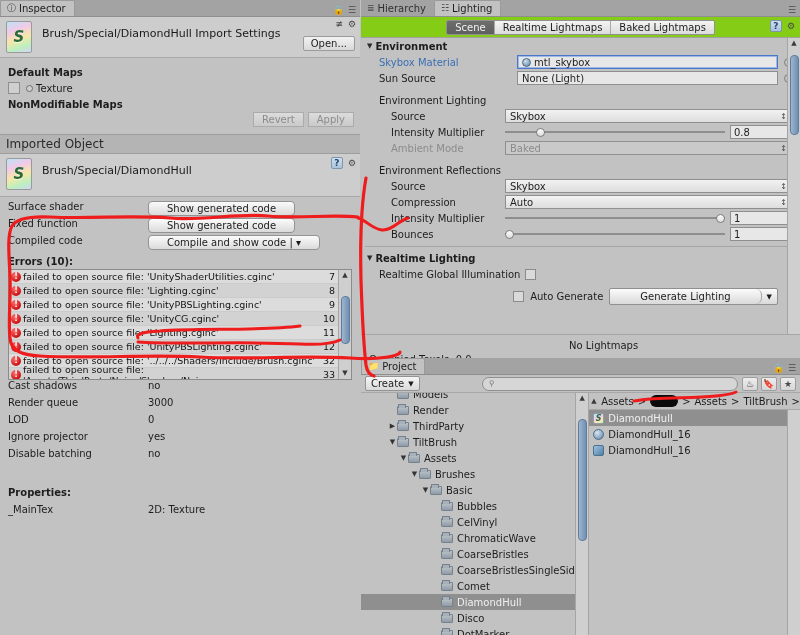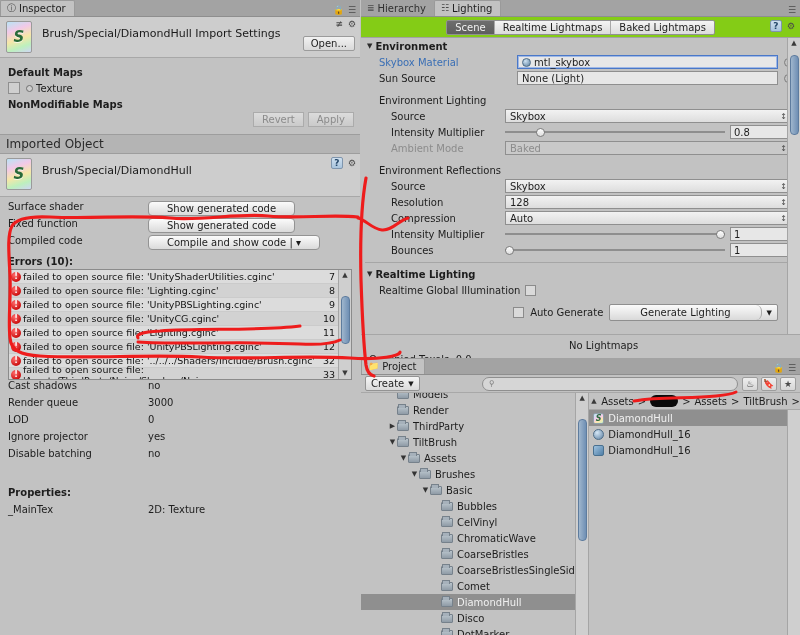--- a/index.html
+++ b/index.html
@@ -494,26 +494,20 @@
 
       <div style="height:6px"></div>
       <div class="lrow">
         <span class="llabel ind1">Environment Reflections</span>
       </div>
 
       <div class="lrow">
         <span class="llabel ind2">Source</span>
         <span class="popup">
           <span>Skybox</span>
-        </span>
-      </div>
-      <div class="lrow">
-        <span class="llabel ind2">Resolution</span>
-        <span class="popup">
-          <span>128</span>
         </span>
       </div>
       <div class="lrow">
         <span class="llabel ind2">Compression</span>
         <span class="popup">
           <span>Auto</span>
         </span>
       </div>
       <div class="lrow">
         <span class="llabel ind2">Intensity Multiplier</span>

